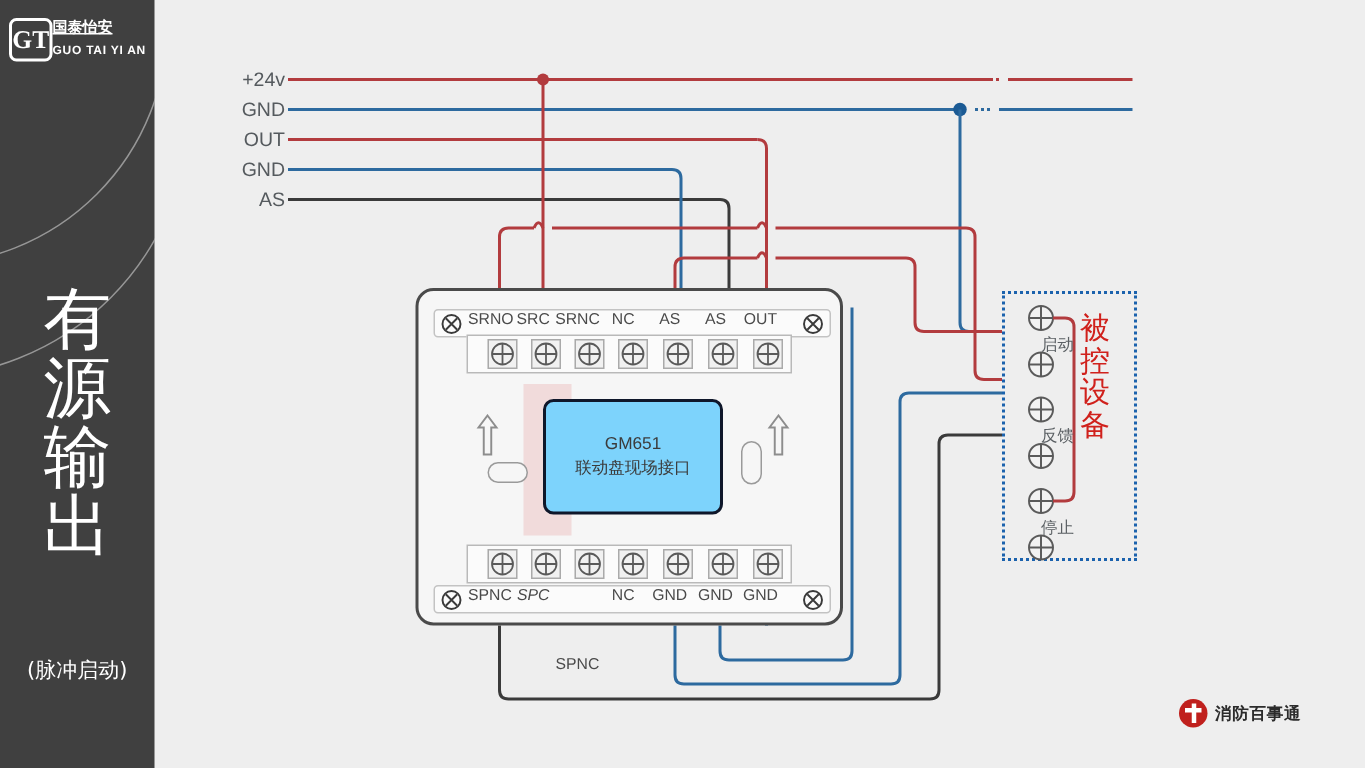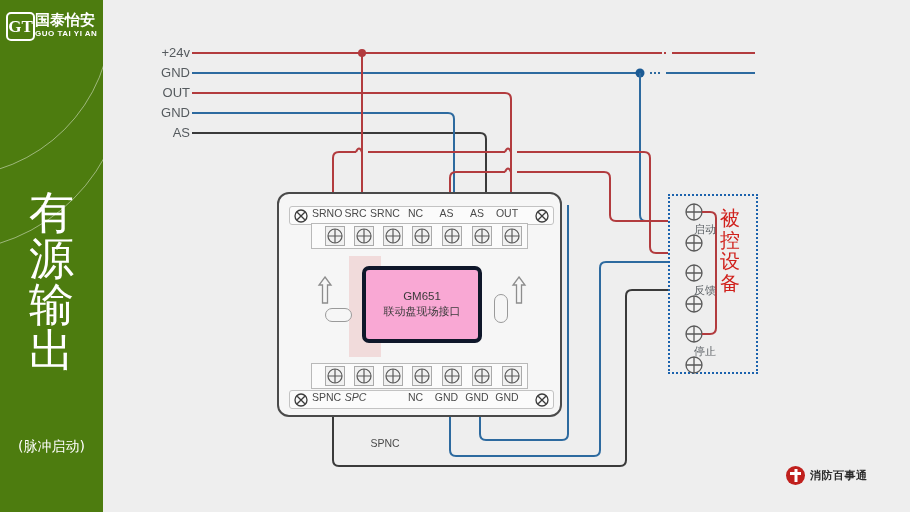--- a/index.html
+++ b/index.html
@@ -7,41 +7,41 @@
     width:910px;height:512px;
     background:#eeeeee;
     font-family:"Liberation Sans","DejaVu Sans",sans-serif;
     overflow:hidden;position:relative;
   }
   #root{position:absolute;left:0;top:0;width:910px;height:512px;}
 
   
   .sidebar{
     position:absolute;left:0;top:0;width:103px;height:512px;
-    background:#4d7c0f;overflow:hidden;
+    background:#404040;overflow:hidden;
   }
   .sidebar .arc{
     position:absolute;border:1px solid rgba(255,255,255,.45);
     border-radius:50%;background:transparent;
   }
   .arc1{left:-210px;top:-145px;width:320px;height:320px;}
   .arc2{left:-235px;top:-110px;width:360px;height:360px;}
 
   .logo{position:absolute;left:6px;top:10px;width:95px;height:30px;}
   .logo-mark{
     position:absolute;left:0;top:2px;width:25px;height:25px;
     border:2px solid #ffffff;border-radius:5px;
     color:#fff;font-size:17px;font-weight:bold;
     display:flex;align-items:center;justify-content:center;
     font-family:"Liberation Serif",serif;line-height:1;
   }
   .logo-cn{
     position:absolute;left:29px;top:1px;color:#fff;
-    font-size:15px;font-weight:bold;letter-spacing:0px;
-    font-family:"DejaVu Sans",sans-serif;white-space:nowrap;
+    font-size:10px;font-weight:bold;letter-spacing:0px;
+    font-family:"DejaVu Sans",sans-serif;white-space:nowrap;text-decoration:underline;
   }
   .logo-en{
     position:absolute;left:29px;top:19px;color:#fff;
     font-size:8px;font-weight:bold;letter-spacing:.5px;white-space:nowrap;
   }
 
   .v-title{
     position:absolute;left:0;top:190px;width:103px;
     color:#ffffff;font-size:45px;line-height:1.02;
     text-align:center;font-family:"DejaVu Sans",sans-serif;
@@ -85,21 +85,21 @@
   .screw{
     position:absolute;width:20px;height:20px;background:#f1f1f1;
     border:1.5px solid #aaaaaa;box-sizing:border-box;
   }
   .screw svg{position:absolute;left:1px;top:1px;}
   .xbox{
     position:absolute;width:14px;height:14px;
   }
   .inner-mod{
     position:absolute;left:83px;top:72px;width:120px;height:77px;
-    background:#f9a8d4;border:4px solid #0f172a;border-radius:7px;
+    background:#7dd3fc;border:2px solid #0f172a;border-radius:7px;
     box-sizing:border-box;display:flex;flex-direction:column;
     align-items:center;justify-content:center;
   }
   .inner-mod .m1{font-size:11.5px;color:#3b3b3b;font-family:"Liberation Sans",sans-serif;}
   .inner-mod .m2{font-size:11px;color:#3b3b3b;font-family:"DejaVu Sans",sans-serif;margin-top:2px;}
   .pill{
     position:absolute;border:1.5px solid #9a9a9a;border-radius:20px;background:#f6f6f6;
   }
   .pill-l{left:46px;top:114px;width:25px;height:12px;}
   .pill-r{left:215px;top:100px;width:12px;height:27px;}

